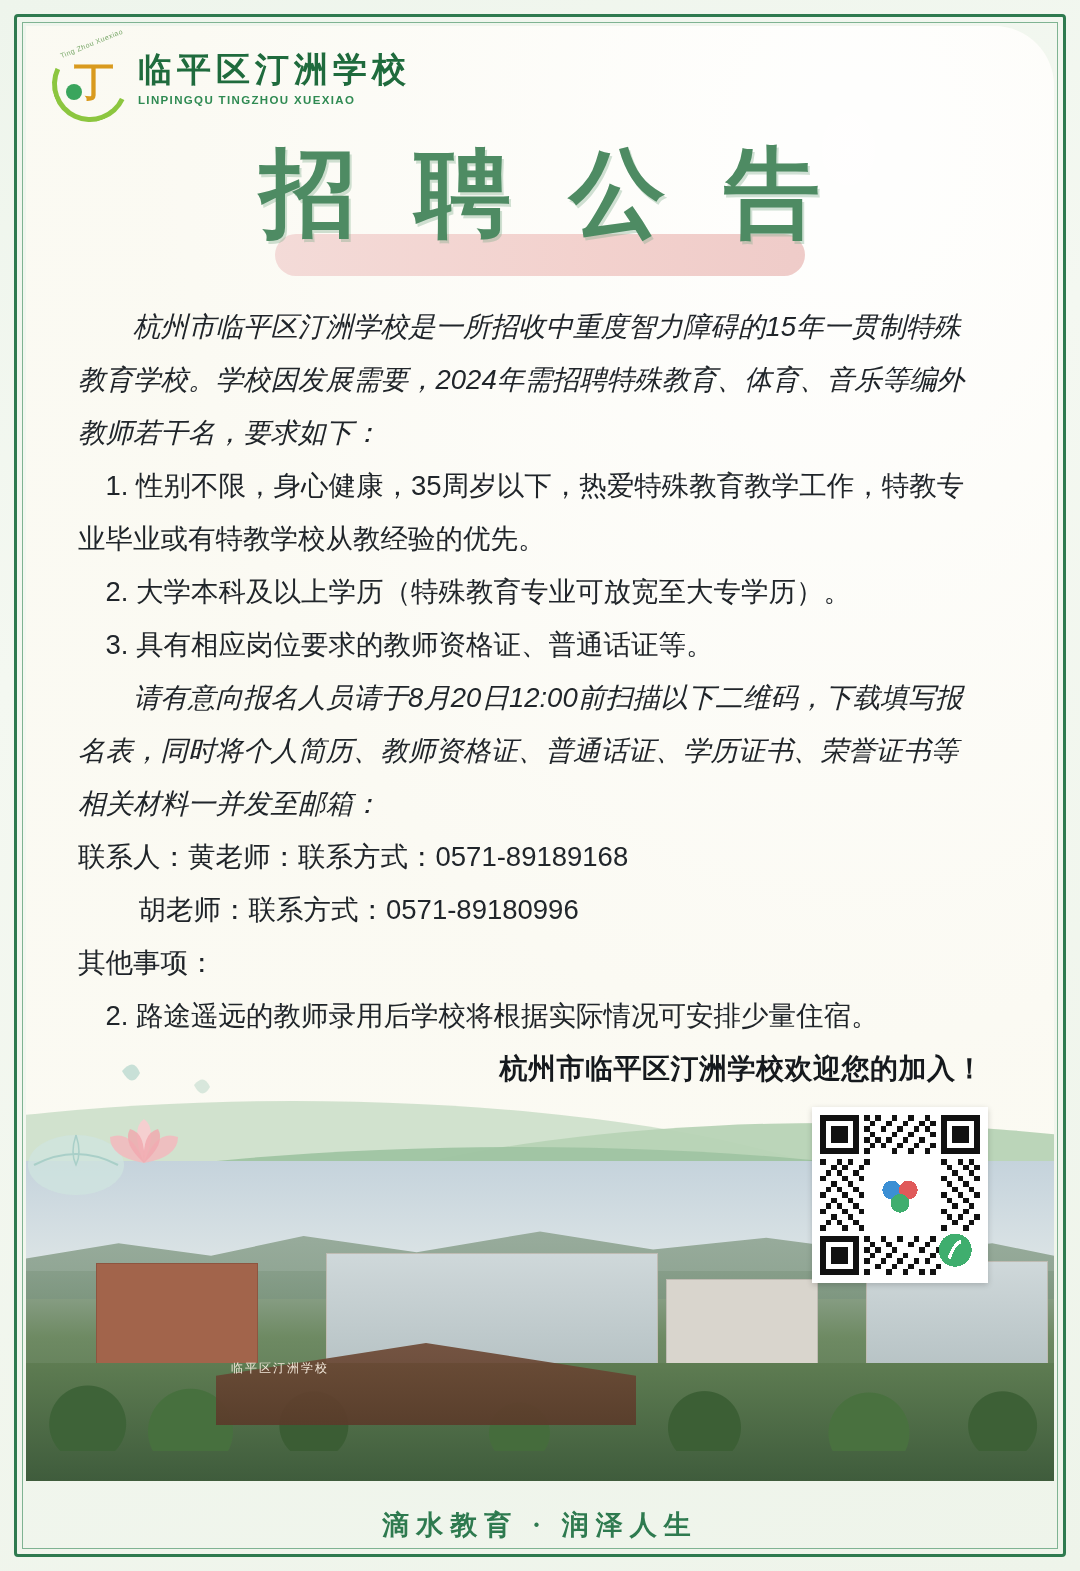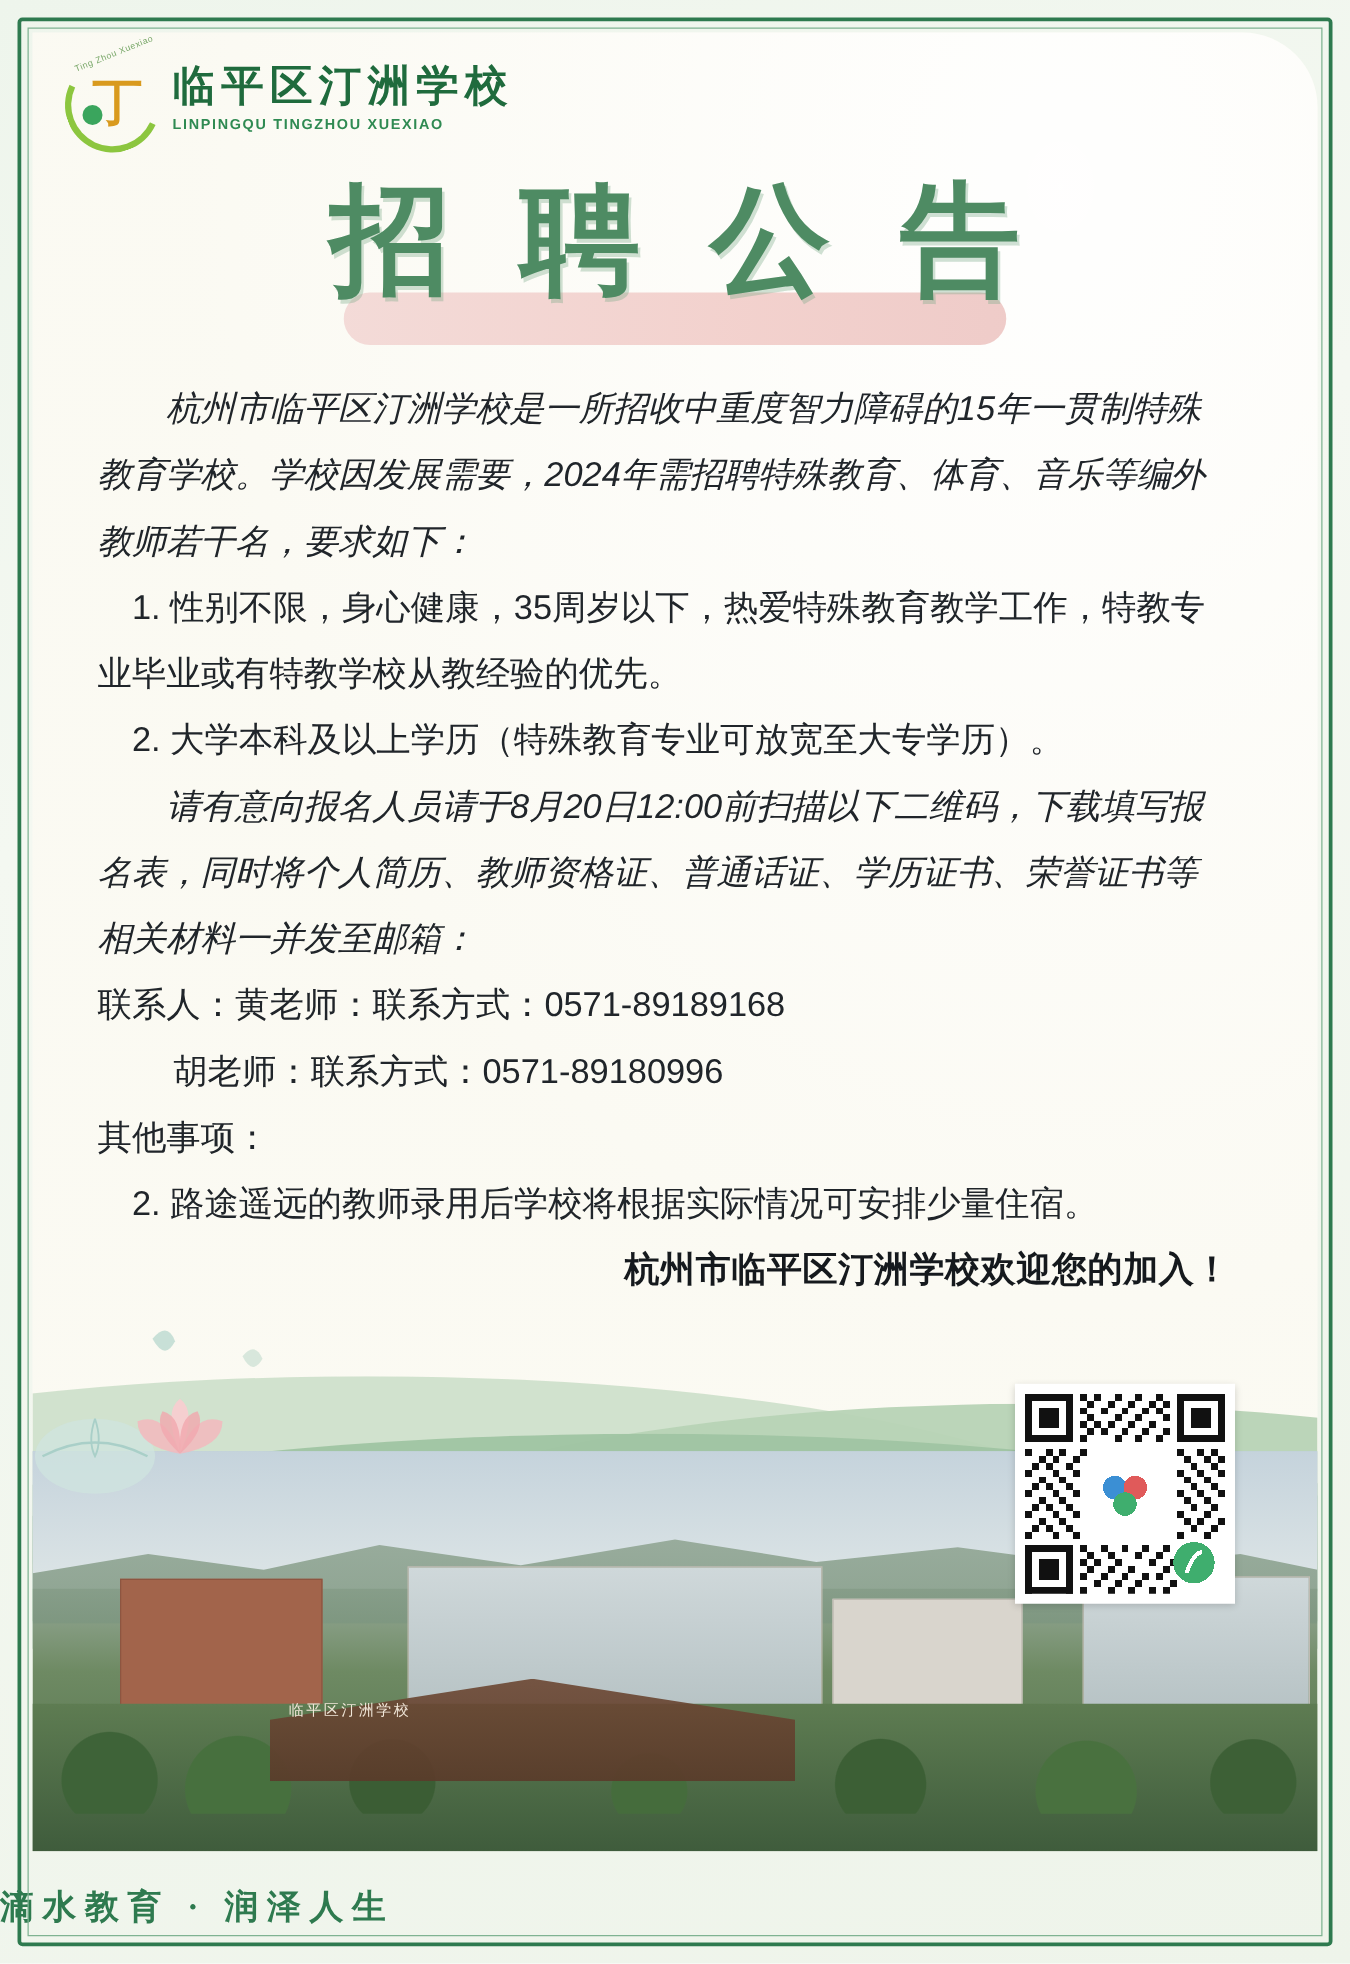--- a/index.html
+++ b/index.html
@@ -143,21 +143,21 @@
     top: 96px;
     width: 530px;
     height: 42px;
     background: linear-gradient(90deg, #f3d9d6 0%, #f2cfcb 60%, #eec9c6 100%);
     border-radius: 21px;
     z-index: -1;
     opacity: .95;
   }
   .title-text {
     display: inline-block;
-    font-family: Liberation Serif, serif;
+    font-family: Liberation Sans, sans-serif;
     font-size: 96px;
     font-weight: 700;
     color: #4e8b63;
     letter-spacing: 16px;
     text-indent: 16px;
     text-shadow: 2px 3px 0 rgba(120,170,135,.35);
     line-height: 1.15;
   }
 
   
@@ -321,20 +321,21 @@
     width: 100%;
     height: 100%;
     display: block;
   }
 
   
   .footer {
     position: absolute;
     left: 0; right: 0;
     bottom: 28px;
+    text-align: center;
     z-index: 6;
     font-family: "Liberation Serif", "DejaVu Serif", serif;
     font-size: 27px;
     color: #2e7a4f;
     letter-spacing: 7px;
     font-weight: 700;
   }
   .footer-sep { color: #2e7a4f; }
 </style>
 </head>
@@ -359,20 +360,21 @@
 
   <div class="title-wrap">
     <div class="title-band"></div>
     <span class="title-text">招 聘 公 告</span>
   </div>
 
   <div class="content">
     <p class="p-indent">杭州市临平区汀洲学校是一所招收中重度智力障碍的15年一贯制特殊教育学校。学校因发展需要，2024年需招聘特殊教育、体育、音乐等编外教师若干名，要求如下：</p>
     <p class="p-indent-1">1. 性别不限，身心健康，35周岁以下，热爱特殊教育教学工作，特教专业毕业或有特教学校从教经验的优先。</p>
     <p class="p-indent-1">2. 大学本科及以上学历（特殊教育专业可放宽至大专学历）。</p>
+    <p class="p-indent-1">3. 具有相应岗位要求的教师资格证、普通话证等。</p>
     <p class="p-indent">请有意向报名人员请于8月20日12:00前扫描以下二维码，下载填写报名表，同时将个人简历、教师资格证、普通话证、学历证书、荣誉证书等相关材料一并发至邮箱：</p>
     <p class="p-plain">联系人：黄老师：联系方式：0571-89189168</p>
     <p class="p-sub">胡老师：联系方式：0571-89180996</p>
     <p class="p-plain">其他事项：</p>
     <p class="p-indent-1">2. 路途遥远的教师录用后学校将根据实际情况可安排少量住宿。</p>
     <p class="welcome">杭州市临平区汀洲学校欢迎您的加入！</p>
   </div>
 
   <svg class="lotus" viewBox="0 0 230 150">
     <ellipse cx="50" cy="112" rx="48" ry="30" fill="#cfe4df" opacity=".75"></ellipse>

